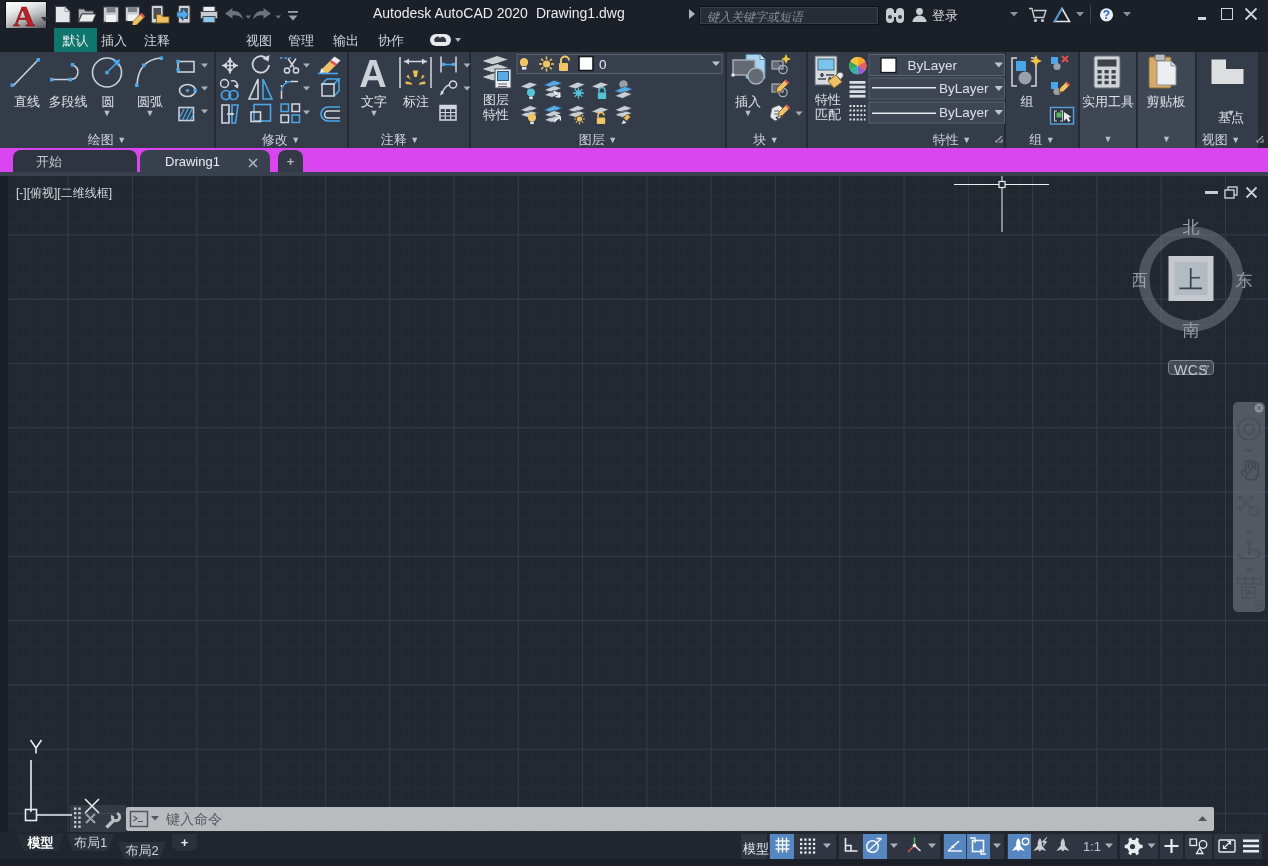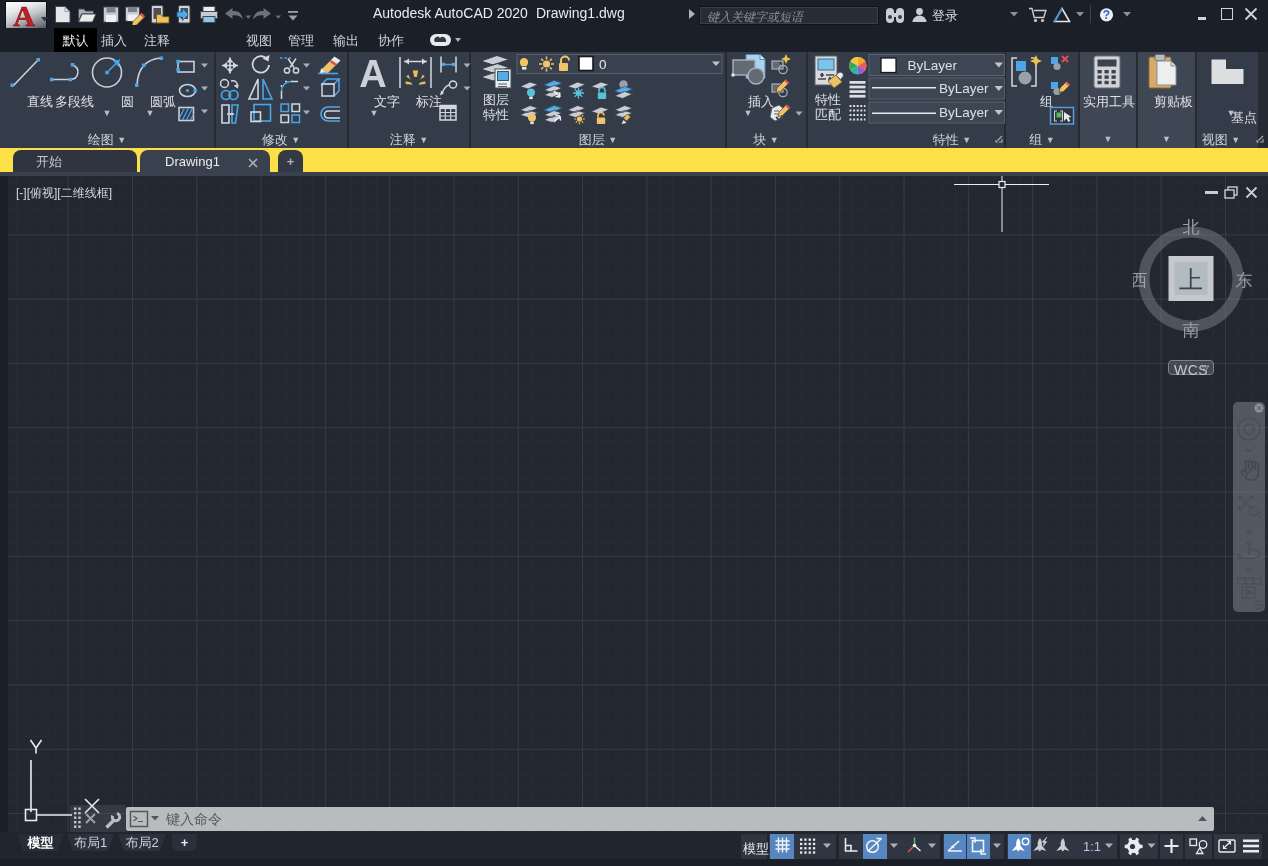--- a/index.html
+++ b/index.html
@@ -5,30 +5,30 @@
 #app{position:relative;width:1268px;height:866px;overflow:hidden;
   font-family:"Liberation Sans",sans-serif;background:#1b1f27;}
 #app div,#app svg,#app span{position:absolute;box-sizing:border-box;}
 .t{white-space:nowrap;}
 #titlebar{left:0;top:0;width:1268px;height:28px;background:#1b1f27;}
 #logo{left:5px;top:1px;width:42px;height:28px;
  background:linear-gradient(160deg,#ffffff 0%,#e8e9eb 30%,#c0c2c5 55%,#84878b 80%,#54575c 100%);
  border:1px solid #0d0f12;}
 #tabrow{left:0;top:28px;width:1268px;height:24px;background:#1b1f27;}
 .rtab{top:0;height:24px;color:#ced3da;font-size:13px;line-height:25px;text-align:center;}
-.rtab.active{background:#000000;color:#eaedf0;}
+.rtab.active{background:#0f766e;color:#eaedf0;}
 #ribbon{left:0;top:52px;width:1268px;height:96px;background:#353c49;}
 .psep{top:0;width:2px;height:96px;background:#262b33;}
 .plabel{top:79px;height:17px;font-size:13px;color:#ced3da;text-align:center;}
 .plabel b{font-weight:normal;font-size:9px;position:relative;top:-1px;color:#b9bfc8;}
 .panel-lite{top:0;height:96px;background:#3f4654;}
-.bigtxt{font-size:13px;color:#dde1e6;text-align:right;top:41px;}
+.bigtxt{font-size:13px;color:#dde1e6;text-align:center;top:41px;}
 .bt2{font-size:13px;color:#dde1e6;text-align:center;line-height:15px;top:40px;}
 .dna{font-size:9px;color:#b9bfc8;text-align:center;top:56px;width:14px;}
-#filetabs{left:0;top:148px;width:1268px;height:28px;background:#fde047;padding-left:12px;}
+#filetabs{left:0;top:148px;width:1268px;height:28px;background:#d946ef;padding-left:12px;}
 #ftband{left:0;top:24px;width:1268px;height:4px;background:#3a414e;}
 .ftab{top:2px;height:22px;font-size:13px;line-height:23px;border-radius:8px 8px 0 0;}
 #canvas{left:8px;top:176px;width:1268px;height:656px;background:#212830;overflow:hidden;
 background-image:
  linear-gradient(to right,#333b49 1px,transparent 1px),
  linear-gradient(to bottom,#333b49 1px,transparent 1px),
  linear-gradient(to right,#262c36 1px,transparent 1px),
  linear-gradient(to bottom,#262c36 1px,transparent 1px);
 background-size:64.3px 64.3px,64.3px 64.3px,12.86px 12.86px,12.86px 12.86px;
 background-position:59.7px 58.4px,59.7px 58.4px,8.3px 6.9px,8.3px 6.9px;}
@@ -173,21 +173,21 @@
     <div class="psep" style="left:806px"></div>
     <div class="psep" style="left:1004px"></div>
     <div class="panel-lite" style="left:1080px;width:56px;"></div>
     <div class="psep" style="left:1078px"></div>
     <div class="psep" style="left:1136px"></div>
     <div class="panel-lite" style="left:1138px;width:57px;"></div>
     <div class="psep" style="left:1195px"></div>
     <div class="psep" style="left:1258px;width:10px;"></div>
     <div class="plabel" style="left:67px;width:80px;">绘图 <b>▼</b></div>
     <div class="plabel" style="left:241px;width:80px;">修改 <b>▼</b></div>
-    <div class="plabel" style="left:369px;width:80px;">注释 <b>▼</b></div>
+    <div class="plabel" style="left:360px;width:80px;">注释 <b>▼</b></div>
     <div class="plabel" style="left:558px;width:80px;">图层 <b>▼</b></div>
     <div class="plabel" style="left:731px;width:70px;">块 <b>▼</b></div>
     <div class="plabel" style="left:912px;width:80px;">特性 <b>▼</b></div>
     <div class="plabel" style="left:1007px;width:70px;">组 <b>▼</b></div>
     <div class="plabel" style="left:1080px;width:56px;"><b>▼</b></div>
     <div class="plabel" style="left:1138px;width:57px;"><b>▼</b></div>
     <div class="plabel" style="left:1190px;width:62px;">视图 <b>▼</b></div>
     <svg style="left:994px;top:82px;" width="10" height="10" viewBox="0 0 10 10">
         <path d="M2 6 v2 h2 M8 2 L3.5 6.5 M8 5 v3 h-3" stroke="#aab0b9" stroke-width="1.1" fill="none"></path>
       </svg>
@@ -649,21 +649,21 @@
       <rect x="60.5" y="6.5" width="17" height="15" fill="none" stroke="#53575d" stroke-width="1.5"></rect>
       <path d="M63.5 11 l3.5 2.5 -3.5 2.5 M68 16.5 h5" stroke="#53575d" stroke-width="1.2" fill="none"></path>
       <path d="M81 11 h8 l-4 4.5 z" fill="#53575d"></path>
       <text x="96" y="18.5" font-size="14" fill="#54585e" font-family="Liberation Sans,sans-serif">键入命令</text>
       <path d="M1128 16 l4.5-5 4.5 5 z" fill="#53575d"></path>
     </svg>
   </div>
   <div id="statusbar">
     <div class="ltab trap" style="left:17px;width:47px;color:#fff;font-weight:bold;background:#272d37;">模型</div>
     <div class="ltab trap" style="left:67px;width:47px;">布局1</div>
-    <div class="ltab trap" style="left:118px;width:48px;">布局2</div>
+    <div class="ltab trap" style="left:118px;width:48px;margin-top:8px;">布局2</div>
     <div class="ltab" style="left:172px;width:25px;border-radius:0 0 7px 7px;font-weight:bold;color:#e8ebee;">+</div>
     <div class="sgroup" style="left:741px;width:26px;"></div>
     <div class="sgroup" style="left:769px;width:67px;"></div>
     <div class="sgroup" style="left:839px;width:101px;"></div>
     <div class="sgroup" style="left:943px;width:61px;"></div>
     <div class="sgroup" style="left:1007px;width:110px;"></div>
     <div class="sgroup" style="left:1120px;width:38px;"></div>
     <div class="sgroup" style="left:1160px;width:23px;"></div>
     <div class="sgroup" style="left:1185px;width:27px;"></div>
     <div class="sgroup" style="left:1214px;width:48px;"></div>

